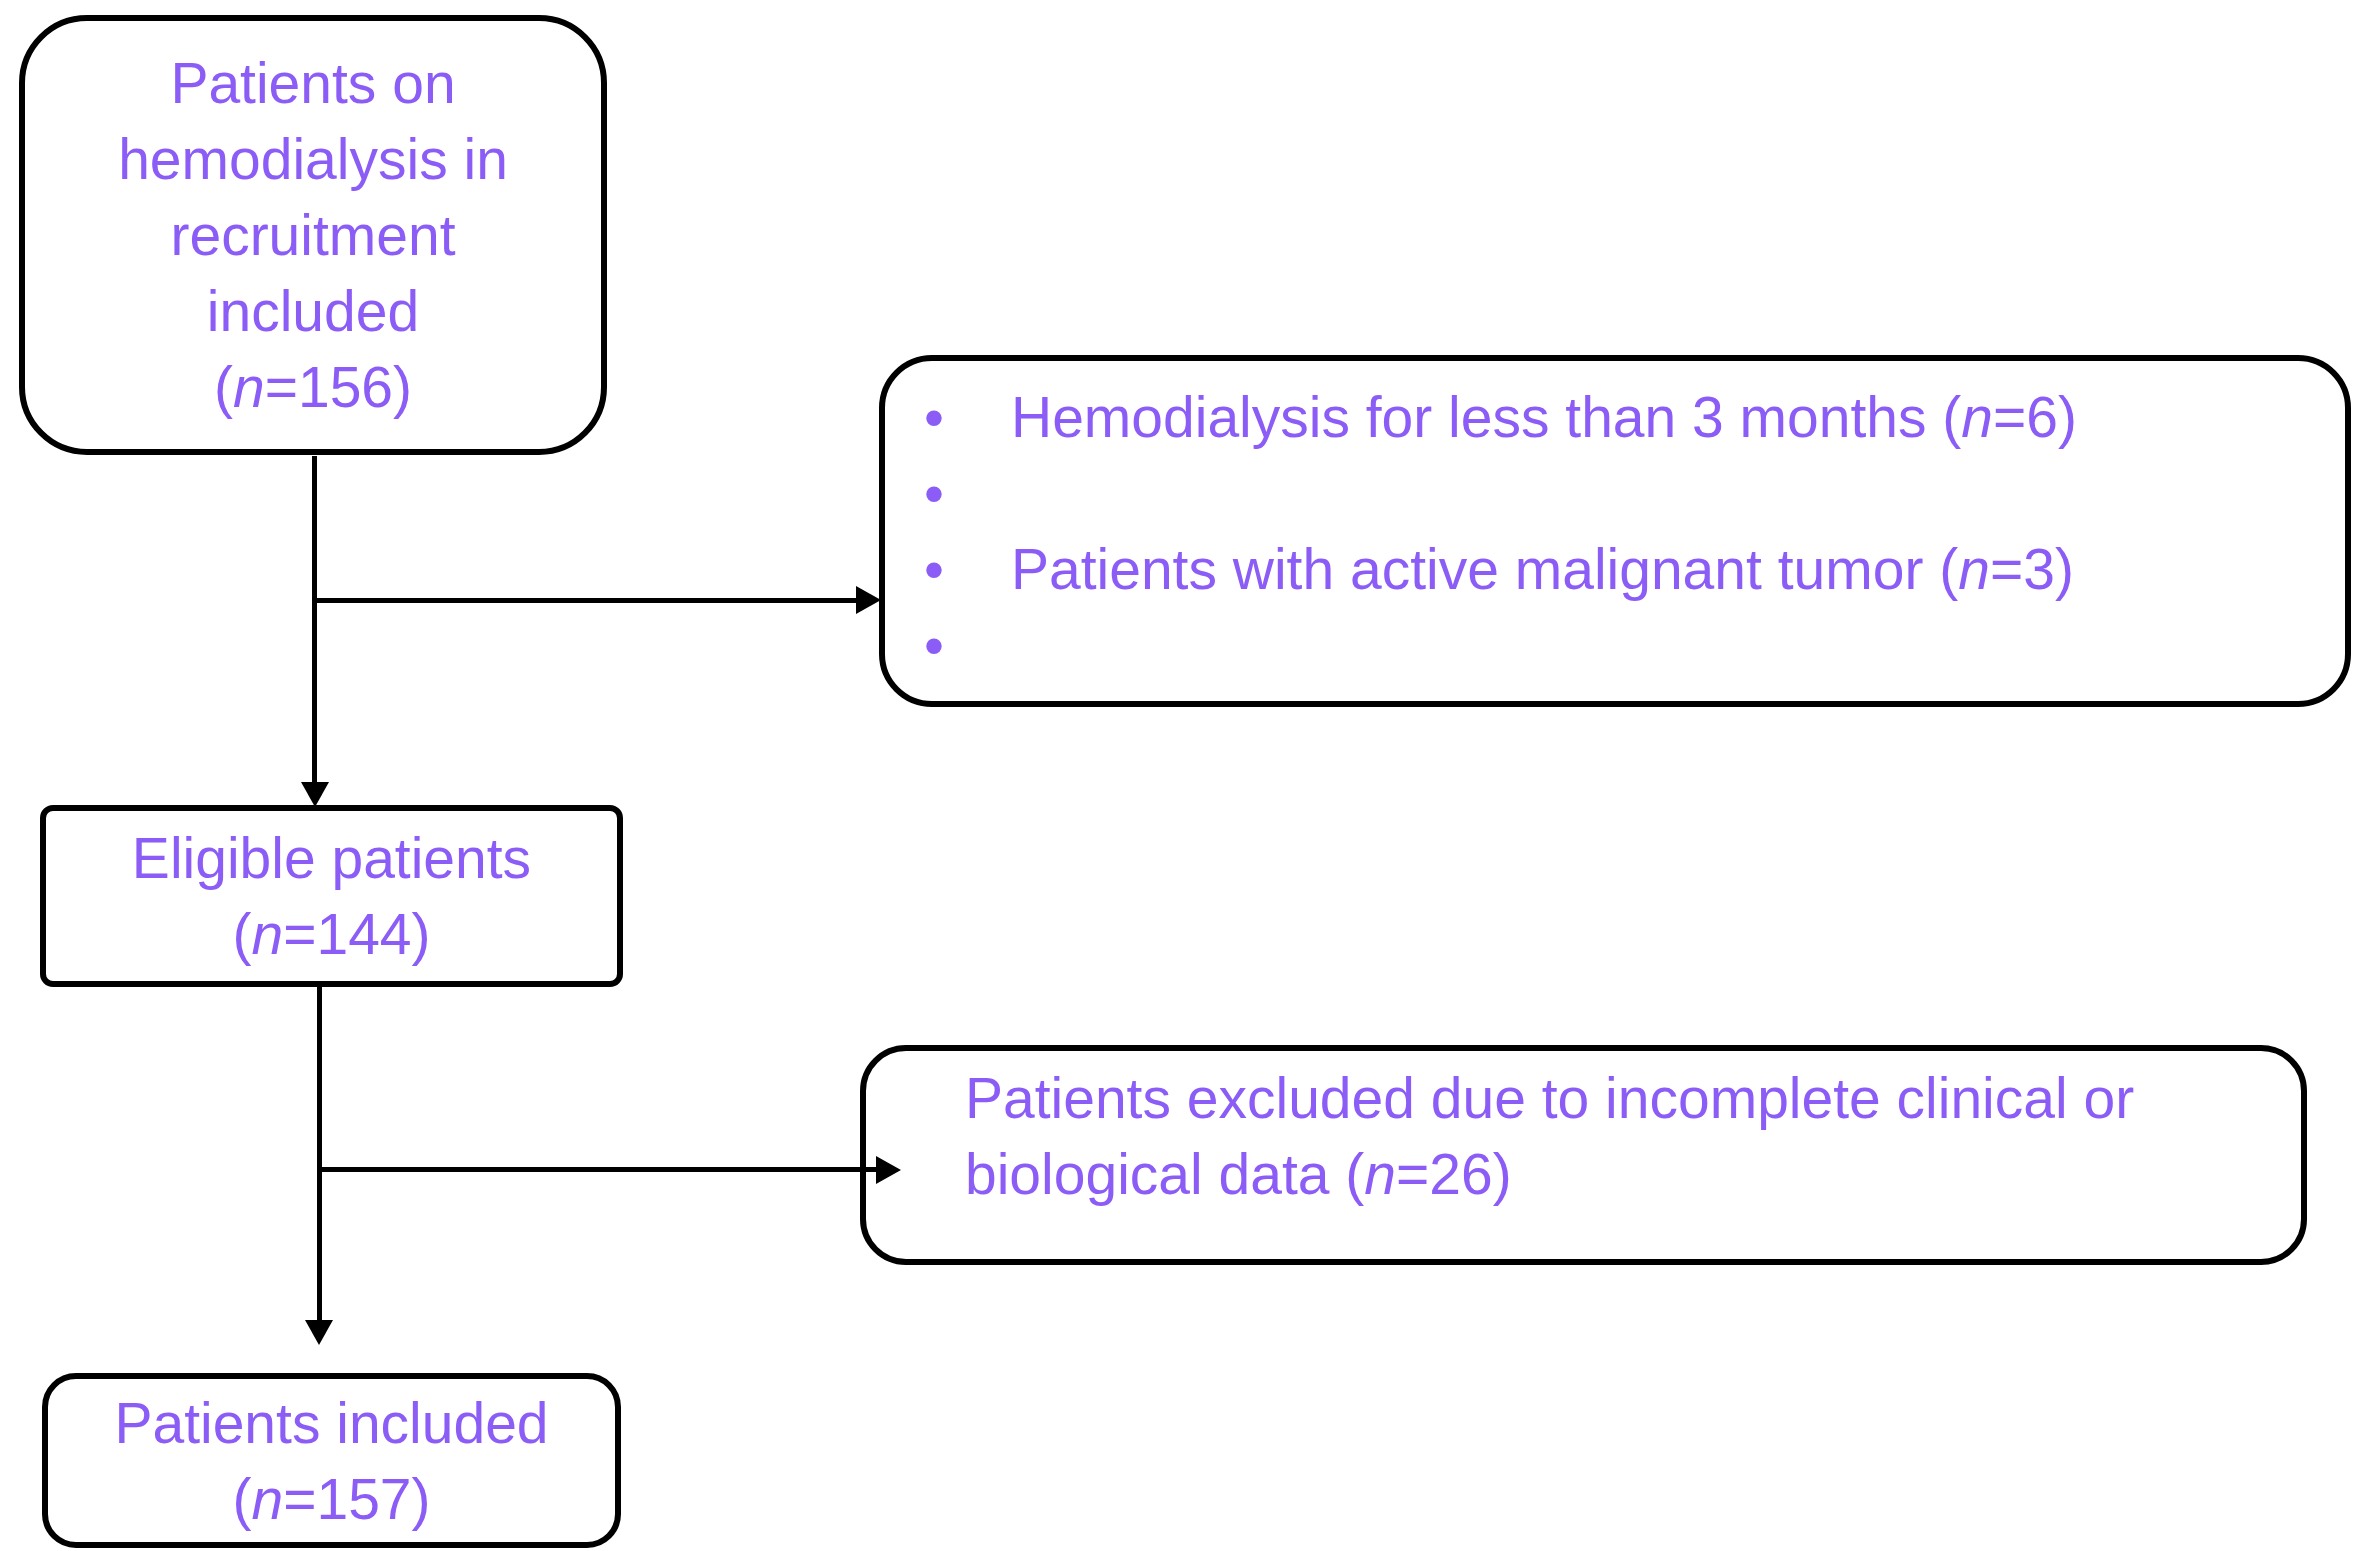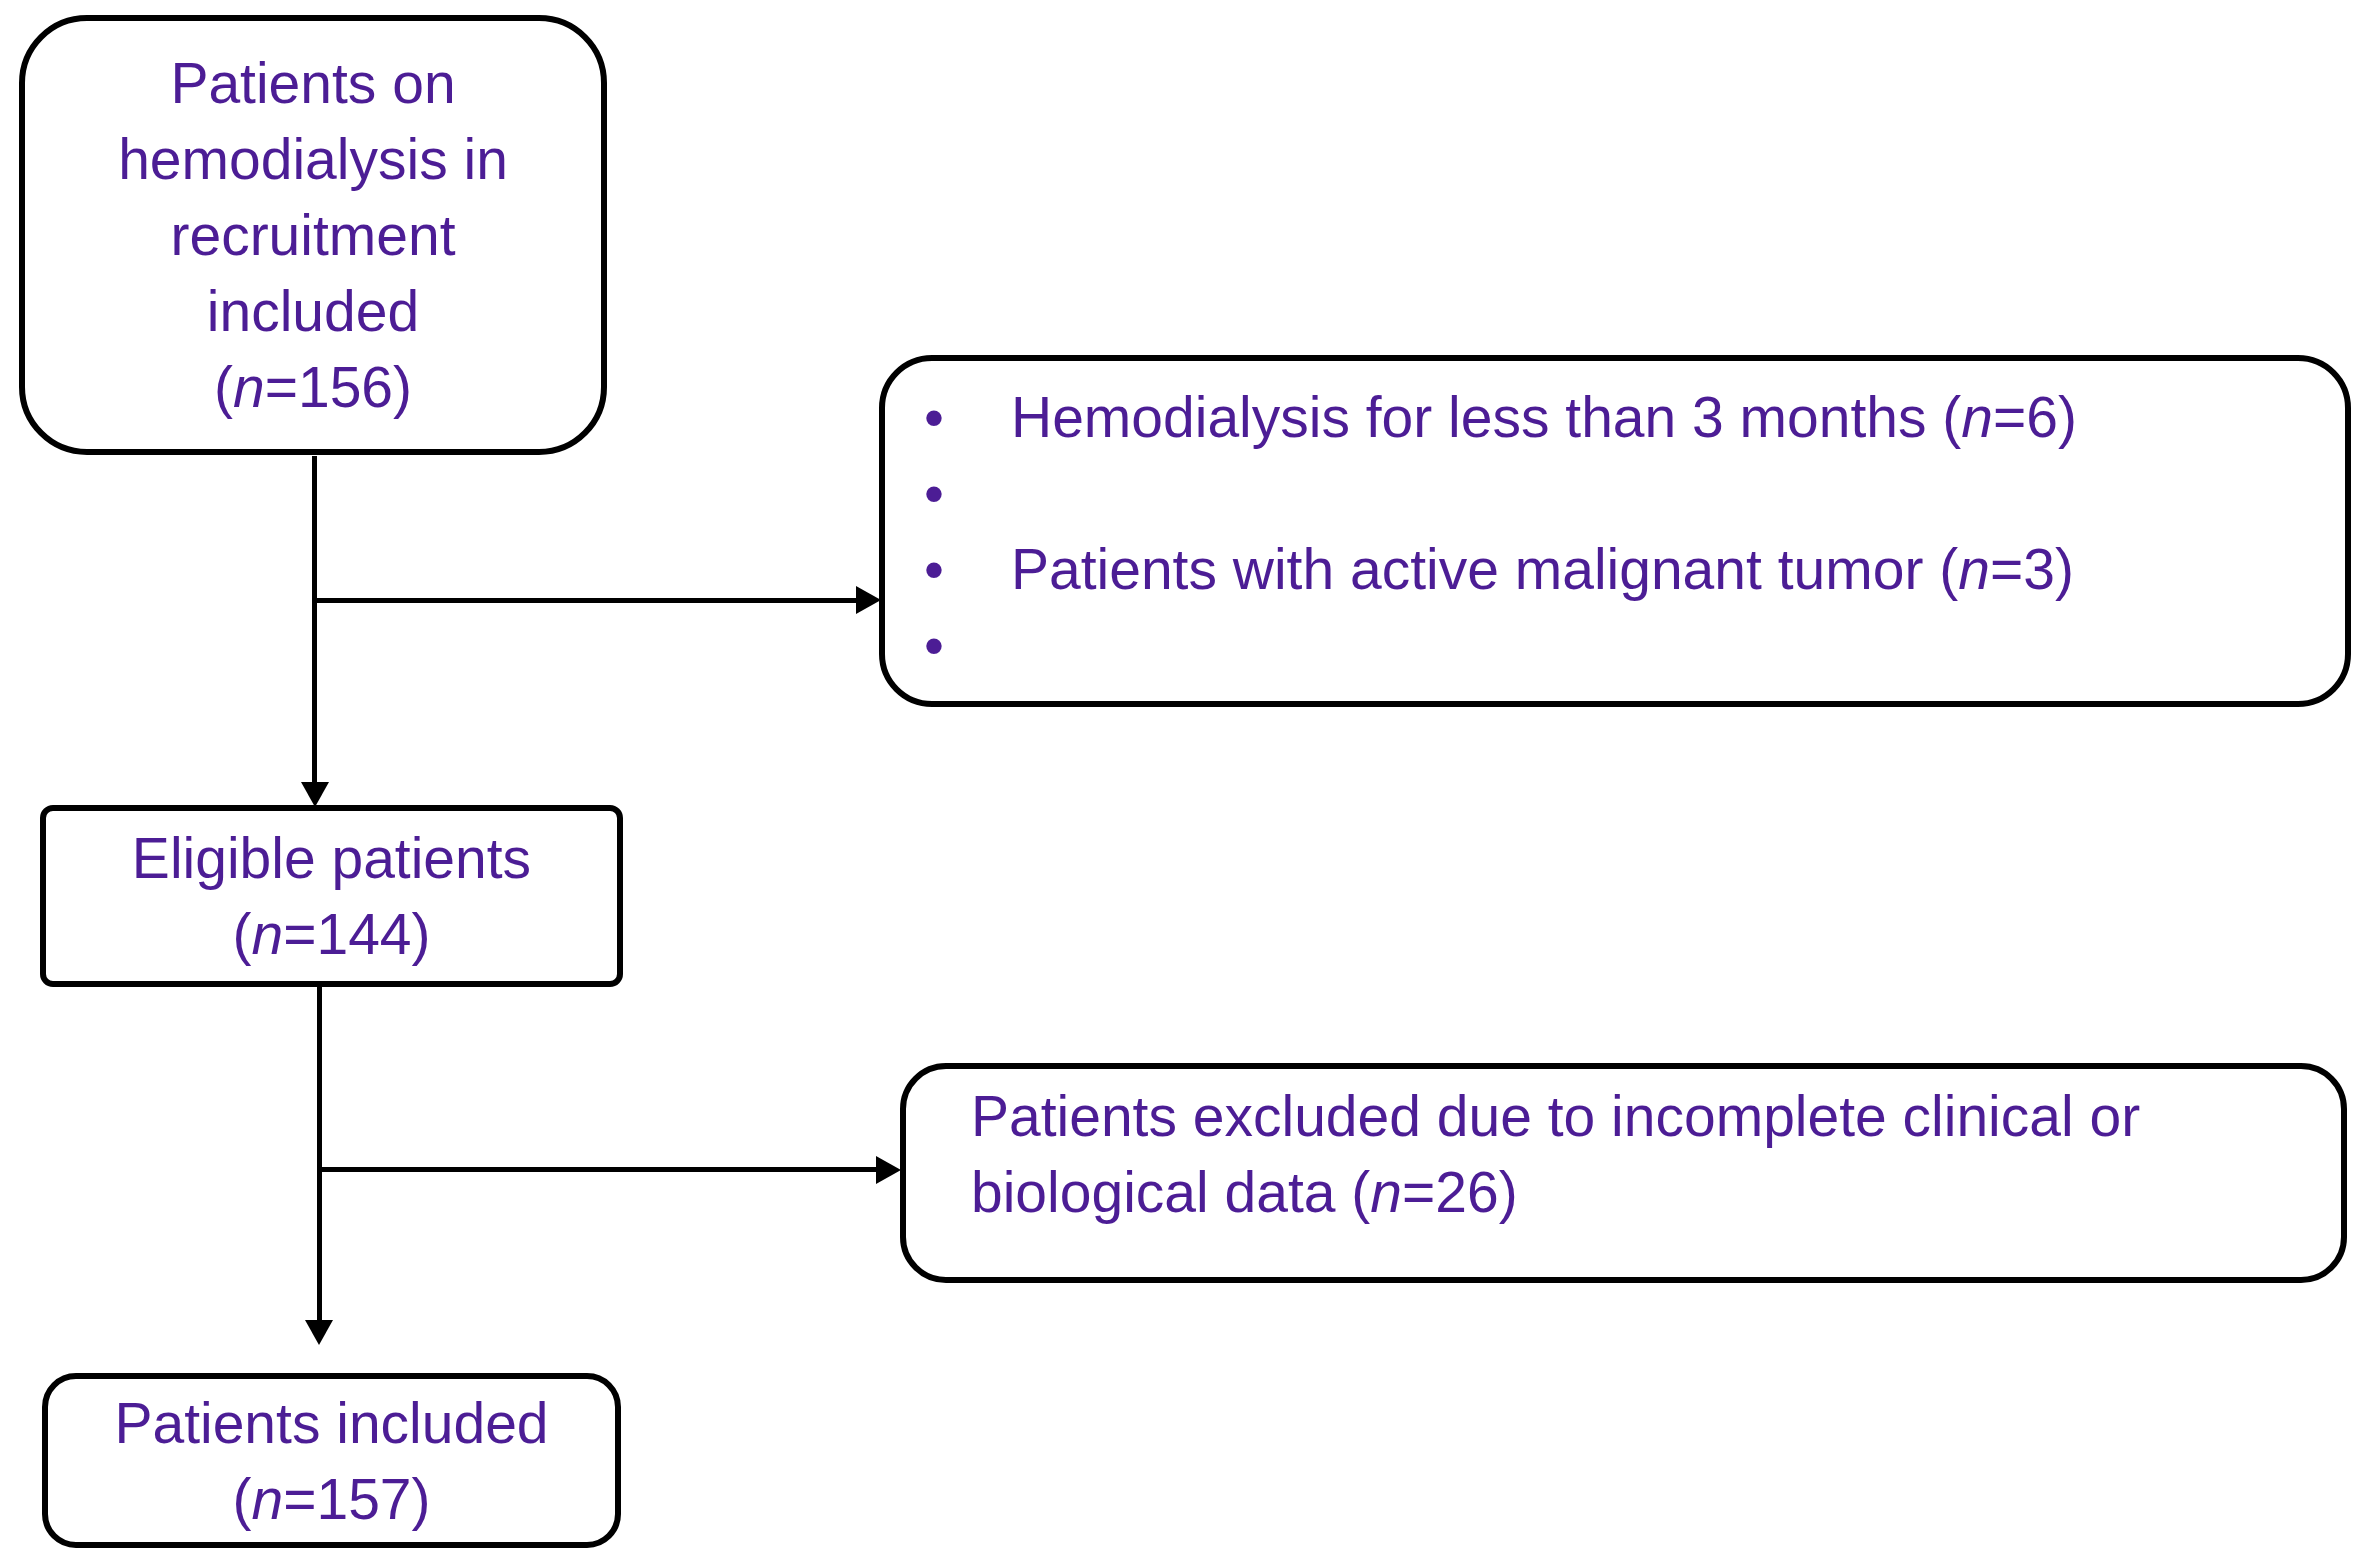--- a/index.html
+++ b/index.html
@@ -2,21 +2,21 @@
 <html style="font-size:12px"><head>
 <meta charset="utf-8">
 <style>
   html, body { margin: 0; padding: 0; background: #ffffff; }
   body {
     width: 2377px; height: 1551px; overflow: hidden;
     font-family: "Liberation Sans", sans-serif;
   }
   .canvas {
     position: relative; width: 1938px; height: 1551px;
-    background: #ffffff; color: #4c1d95;
+    background: #ffffff; color: #8b5cf6;
     font-size: 57px; line-height: 76px;
   }
   .box {
     position: absolute; box-sizing: border-box;
     border: 6px solid #000000; background: #ffffff;
   }
   .center-box {
     display: flex; flex-direction: column;
     justify-content: center; align-items: center; text-align: center;
   }
@@ -31,22 +31,22 @@
   #exclusion-box {
     left: 879px; top: 355px; width: 1472px; height: 352px; border-radius: 53px;
     display: flex; flex-direction: column; justify-content: center;
     padding-left: 39px;
   }
   .bullet-row { display: flex; align-items: baseline; white-space: nowrap; }
   .bullet-glyph { display: inline-block; margin-right: 67px; }
   .bullet-row.indent-extra .bullet-text { margin-left: 16.7px; }
 
   #excluded-box {
-    left: 900px; top: 1045px; width: 1447px; height: 220px; border-radius: 46px;
-    padding: 9px 30px 0 65px; white-space: nowrap; margin-top: 18px;
+    left: 860px; top: 1045px; width: 1447px; height: 220px; border-radius: 46px;
+    padding: 9px 30px 0 99px; white-space: nowrap;
   }
 
   
   .vline, .hline { position: absolute; background: #000000; }
   .arrow-head { position: absolute; width: 0; height: 0; }
 
   #arrow-v1-line { left: 312px; top: 456px;  width: 5.3px;   height: 330px; }
   #arrow-v1-head { left: 301px; top: 782px;
     border-left: 14.4px solid transparent; border-right: 14.4px solid transparent;
     border-top: 25px solid #000000; }

